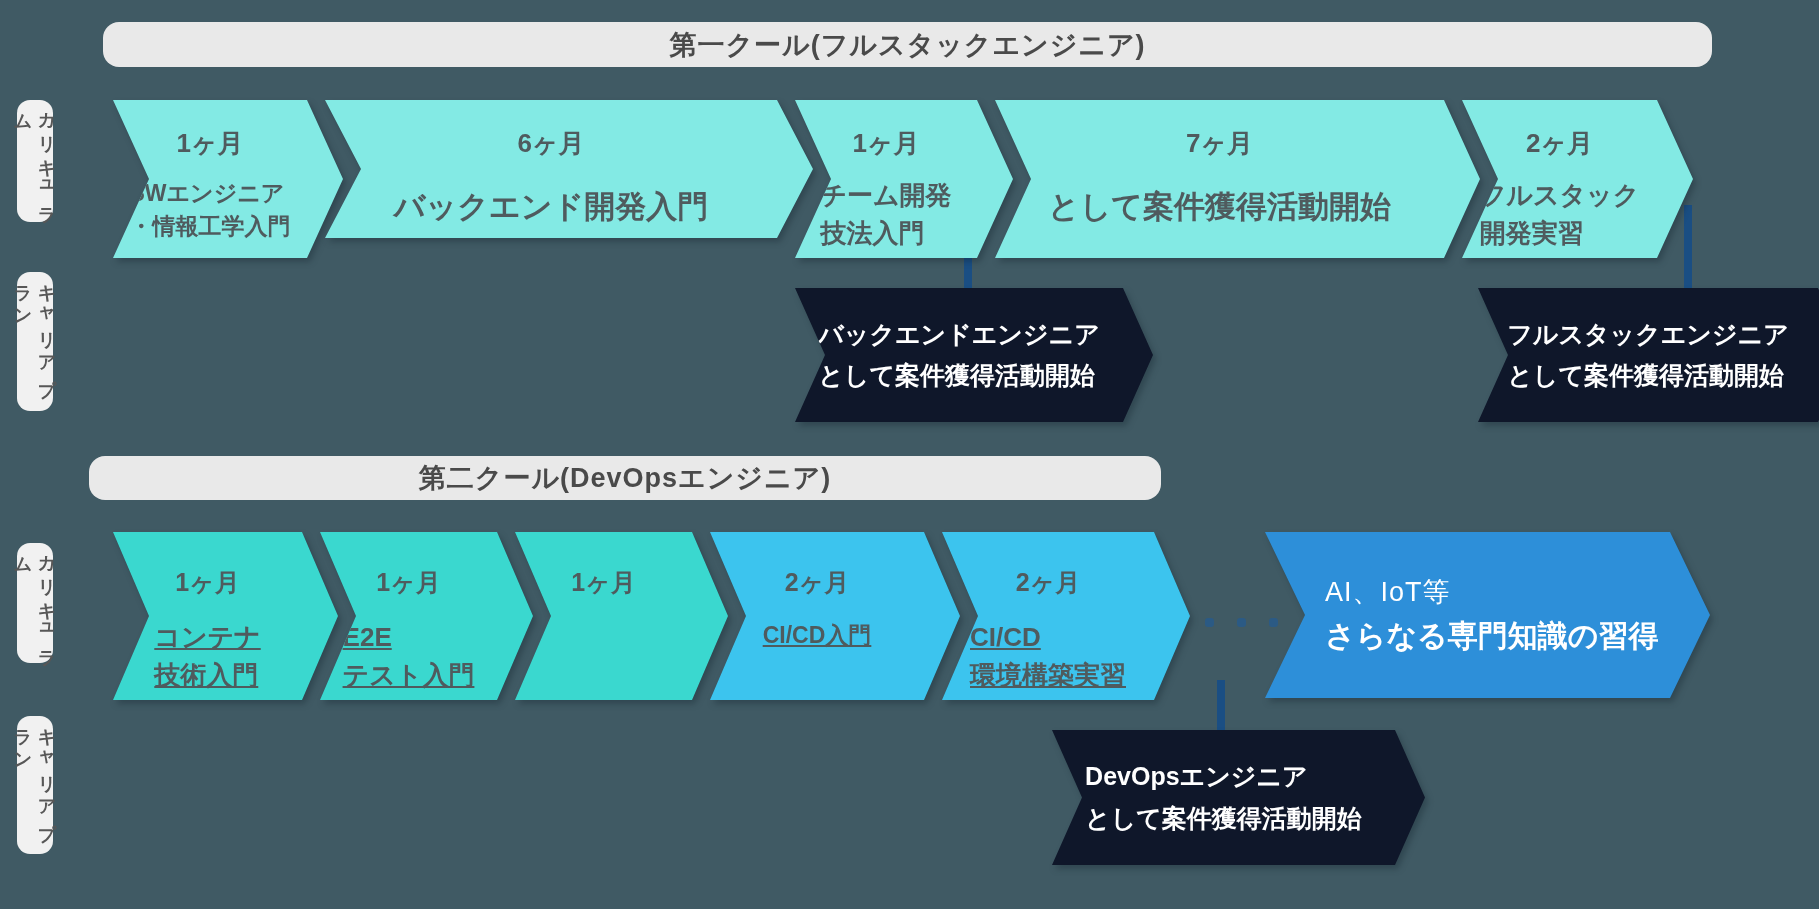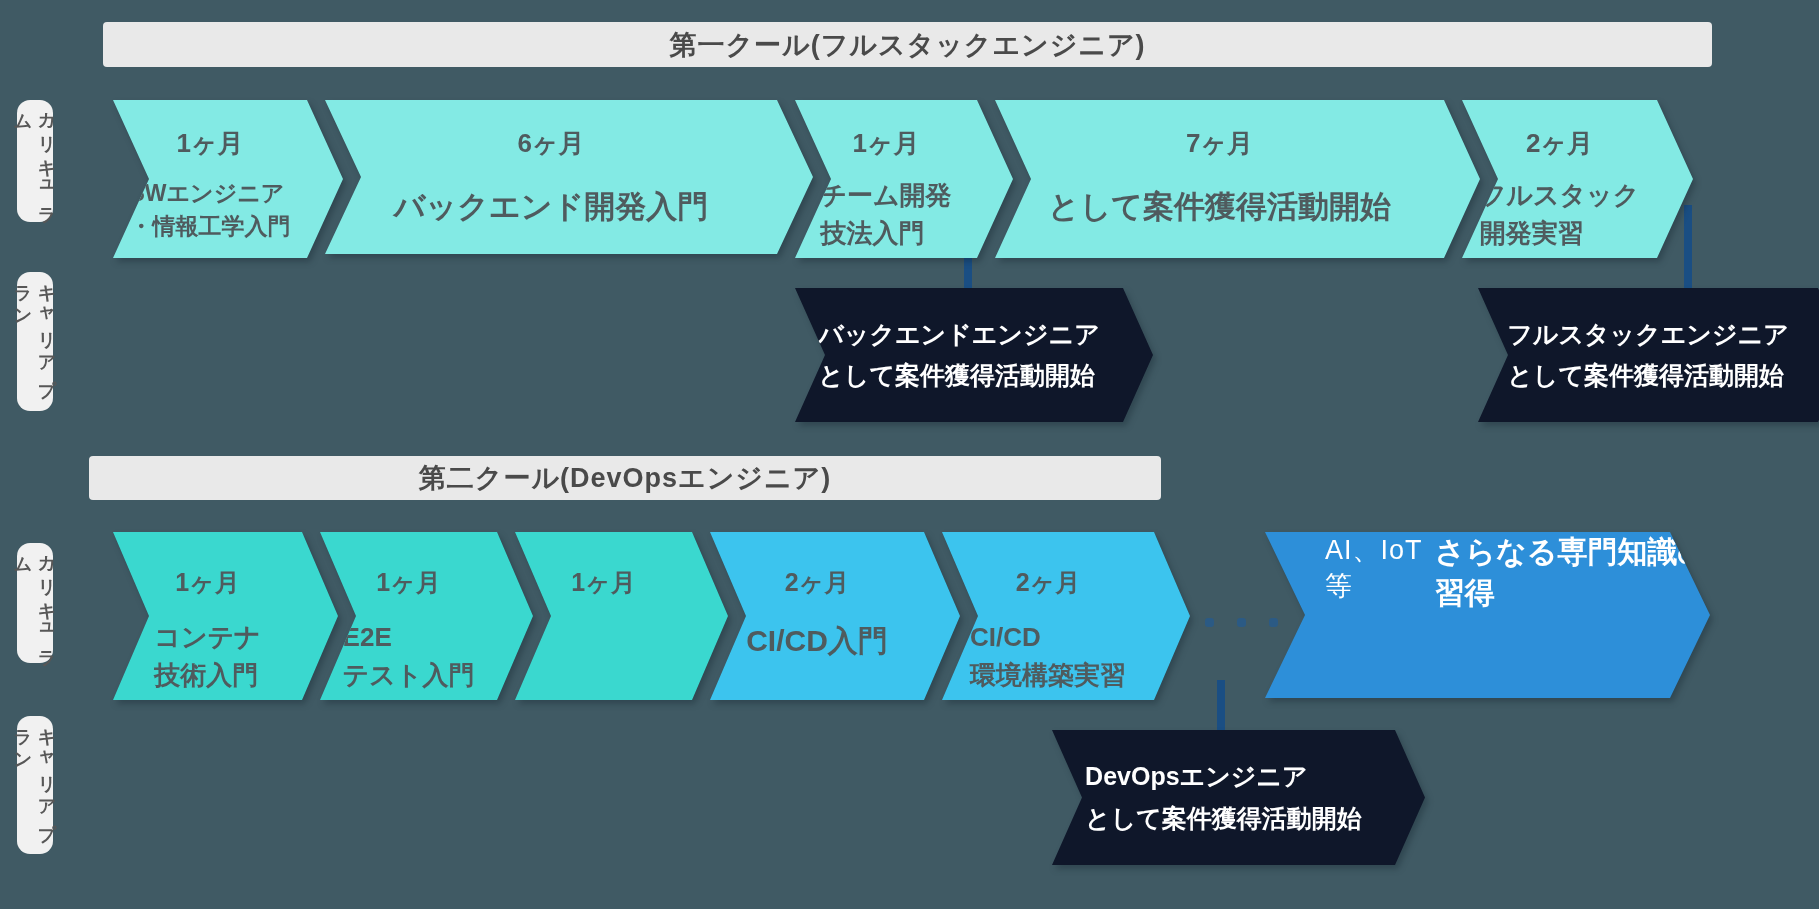--- a/index.html
+++ b/index.html
@@ -13,64 +13,64 @@
   .chev-clip{clip-path:polygon(0 0,calc(100% - 36px) 0,100% 50%,calc(100% - 36px) 100%,0 100%,36px 50%);}
   .career-clip{clip-path:polygon(0 0,calc(100% - 30px) 0,100% 50%,calc(100% - 30px) 100%,0 100%,30px 50%);}
   .arrow-clip{clip-path:polygon(0 0,calc(100% - 40px) 0,100% 50%,calc(100% - 40px) 100%,0 100%,40px 50%);}
   
   .cyan{background:#83EAE4;}
   .teal{background:#3AD8CF;}
   .blue{background:#3CC4EE;}
   .bigblue{background:#2D8FD9;}
   .navy{background:#0f172a;}
   
-  .hbar{position:absolute;background:#E9E9E9;border-radius:4px;display:flex;align-items:center;justify-content:center;}
+  .hbar{position:absolute;background:#E9E9E9;border-radius:16px;display:flex;align-items:center;justify-content:center;}
   .hbar1{left:103px;top:22px;width:1609px;height:45px;}
   .hbar2{left:89px;top:456px;width:1072px;height:44px;}
   .hbar span{font-size:27px;font-weight:700;color:#4A4A4A;letter-spacing:1px;}
   
   .pill{position:absolute;left:17px;width:36px;background:#F1F1F1;border-radius:13px;
         display:flex;align-items:center;justify-content:center;}
   .pill span{writing-mode:vertical-rl;font-size:18px;font-weight:700;color:#575757;letter-spacing:3px;}
   .pill-c1{top:100px;height:122px;}
   .pill-k1{top:272px;height:139px;}
   .pill-c2{top:543px;height:120px;}
   .pill-k2{top:716px;height:138px;}
   
   .chev{display:flex;flex-direction:column;align-items:center;padding-right:36px;}
   .dur{font-size:26px;font-weight:700;color:#4F5B5E;margin-top:26px;}
   .row2 .dur{font-size:25px;margin-top:34px;}
   .ttl{font-size:26px;font-weight:700;color:#4F5B5E;margin-top:16px;
        white-space:pre-line;text-align:left;line-height:1.45;}
-  .row2 .ttl{margin-top:20px;}
+  .row2 .ttl{margin-top:20px;text-decoration:underline;}
   .ttl-sm{font-size:23px;}
   .ttl-big{font-size:31px;margin-top:24px;}
-  .ttl-cd{font-size:30px;margin-top:30px;}
+  .ttl-cd{font-size:23px;margin-top:30px;}
   
   .s1c1{left:113px;top:100px;width:230px;height:158px;}
-  .s1c2{left:325px;top:100px;width:488px;height:154px;}
+  .s1c2{left:325px;top:100px;width:488px;height:138px;}
   .s1c3{left:795px;top:100px;width:218px;height:158px;}
   .s1c4{left:995px;top:100px;width:485px;height:158px;}
   .s1c5{left:1462px;top:100px;width:231px;height:158px;}
   
   .s2c1{left:113px;top:532px;width:225px;height:168px;}
   .s2c2{left:320px;top:532px;width:213px;height:168px;}
   .s2c3{left:515px;top:532px;width:213px;height:168px;}
   .s2c4{left:710px;top:532px;width:250px;height:168px;}
   .s2c5{left:942px;top:532px;width:248px;height:168px;}
   
   .career{display:flex;align-items:center;justify-content:center;padding-right:30px;}
   .ctext{font-size:25px;font-weight:700;color:#FFFFFF;line-height:1.65;
          white-space:pre-line;text-align:left;}
   .k1a{left:795px;top:288px;width:358px;height:134px;}
   .k1b{left:1478px;top:288px;width:370px;height:134px;}
   .k2a{left:1052px;top:730px;width:373px;height:135px;}
   
   .future{left:1265px;top:532px;width:445px;height:166px;}
-  .future-inner{display:flex;justify-content:center;
+  .future-inner{display:flex;flex-direction:column;justify-content:center;
                 padding-left:60px;box-sizing:border-box;gap:6px;}
   .fline1{font-size:27px;font-weight:400;color:#FFFFFF;letter-spacing:1px;}
   .fline2{font-size:30px;font-weight:700;color:#FFFFFF;}
   
   .vline{position:absolute;width:8px;background:#1A4E83;z-index:1;}
   .vl1{left:964px;top:230px;height:60px;}
   .vl2{left:1684px;top:205px;height:85px;}
   .vl3{left:1217px;top:680px;height:57px;}
   .shape{z-index:2;}
   .dots{position:absolute;left:1205px;top:618px;width:73px;display:flex;justify-content:space-between;z-index:1;}

